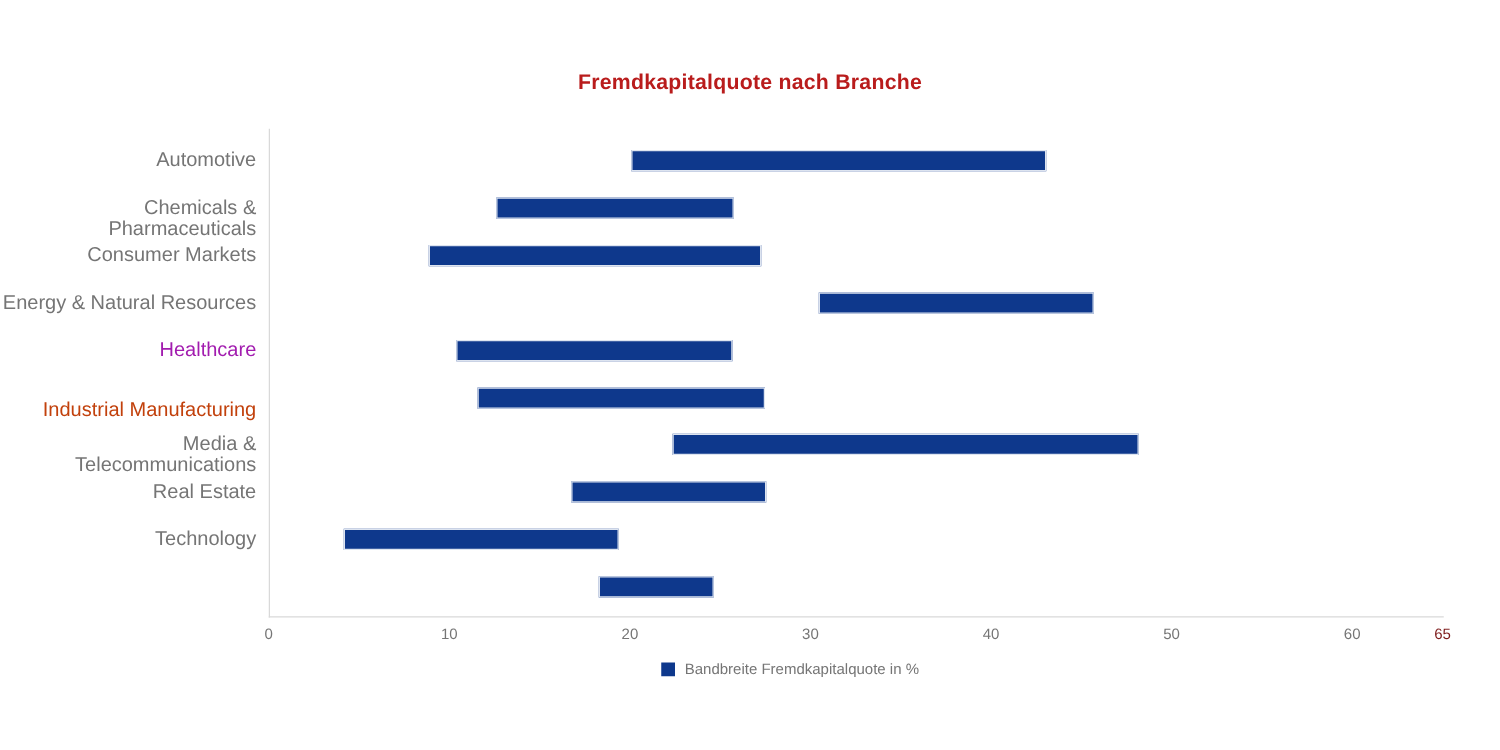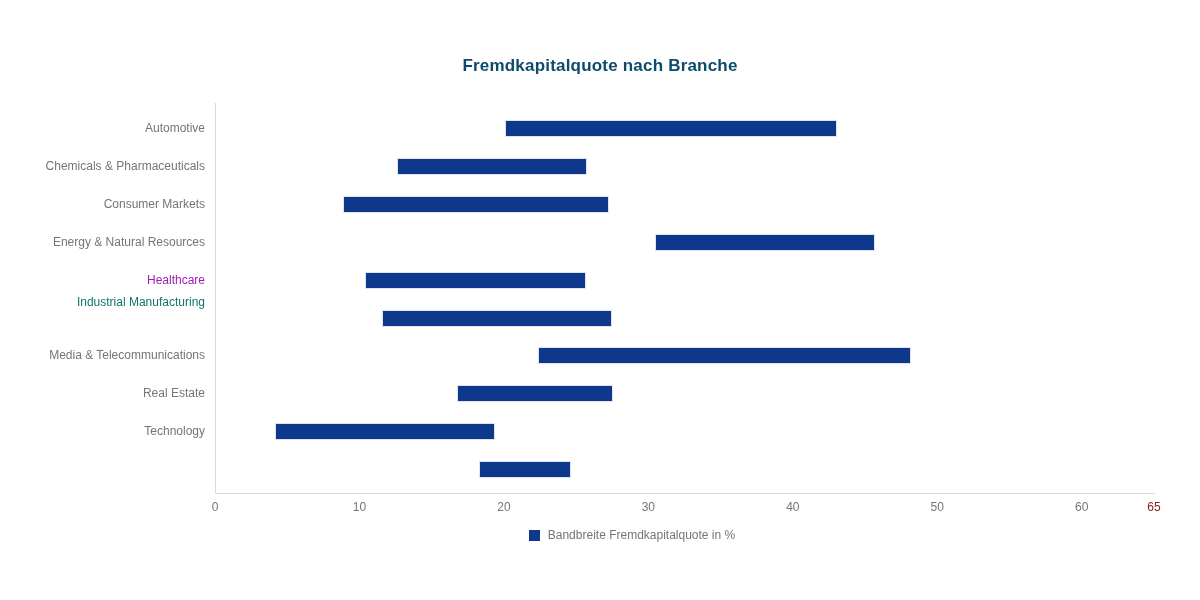--- a/index.html
+++ b/index.html
@@ -38,21 +38,21 @@
     box-sizing: border-box;
   }
   .cat-labels { position: absolute; left: 0; top: 0; width: 205px; height: 600px; }
   .cat-label {
     position: absolute;
     left: 0;
     width: 205px;
     height: 17px;
     line-height: 17px;
     text-align: right;
-    font-size: 12px;
+    font-size: 16px;
   }
   .x-axis { position: absolute; left: 0; top: 0; width: 1200px; height: 600px; pointer-events: none; }
   .x-tick-label {
     position: absolute;
     top: 500px;
     transform: translateX(-50%);
     font-size: 12px;
     white-space: nowrap;
   }
   .legend {
@@ -69,29 +69,29 @@
   .legend-swatch {
     width: 11px;
     height: 11px;
     display: inline-block;
   }
 </style>
 </head>
 <body>
 
 <div class="chart">
-  <div class="chart-title" style="color: #0c4a6e;">Fremdkapitalquote nach Branche</div>
+  <div class="chart-title" style="color: #b91c1c;">Fremdkapitalquote nach Branche</div>
 
   <div class="cat-labels">
       <div class="cat-label" style="top: 120px; color: rgb(117, 117, 117);">Automotive</div>
       <div class="cat-label" style="top: 157.9px; color: rgb(117, 117, 117);">Chemicals &amp; Pharmaceuticals</div>
       <div class="cat-label" style="top: 195.8px; color: rgb(117, 117, 117);">Consumer Markets</div>
       <div class="cat-label" style="top: 233.7px; color: rgb(117, 117, 117);">Energy &amp; Natural Resources</div>
       <div class="cat-label" style="top: 271.6px; color: #a21caf;">Healthcare</div>
-      <div class="cat-label" style="top: 294px; color: #0f766e;">Industrial Manufacturing</div>
+      <div class="cat-label" style="top: 320px; color: #c2410c;">Industrial Manufacturing</div>
       <div class="cat-label" style="top: 347.4px; color: rgb(117, 117, 117);">Media &amp; Telecommunications</div>
       <div class="cat-label" style="top: 423.2px; color: rgb(117, 117, 117);">Technology</div>
       <div class="cat-label" style="top: 385.3px; color: rgb(117, 117, 117);">Real Estate</div>
     </div>
 
   <div class="plot-area" style="border-left-color: rgb(217, 217, 217); border-bottom-color: rgb(217, 217, 217);">
       <div class="bar" style="top: 17px; left: 288.923px; width: 332.262px; background: rgb(14, 56, 140); border-color: rgb(221, 228, 240);"></div>
       <div class="bar" style="top: 54.9px; left: 180.577px; width: 190.689px; background: rgb(14, 56, 140); border-color: rgb(221, 228, 240);"></div>
       <div class="bar" style="top: 92.8px; left: 127.126px; width: 265.809px; background: rgb(14, 56, 140); border-color: rgb(221, 228, 240);"></div>
       <div class="bar" style="top: 130.7px; left: 439.163px; width: 219.582px; background: rgb(14, 56, 140); border-color: rgb(221, 228, 240);"></div>

